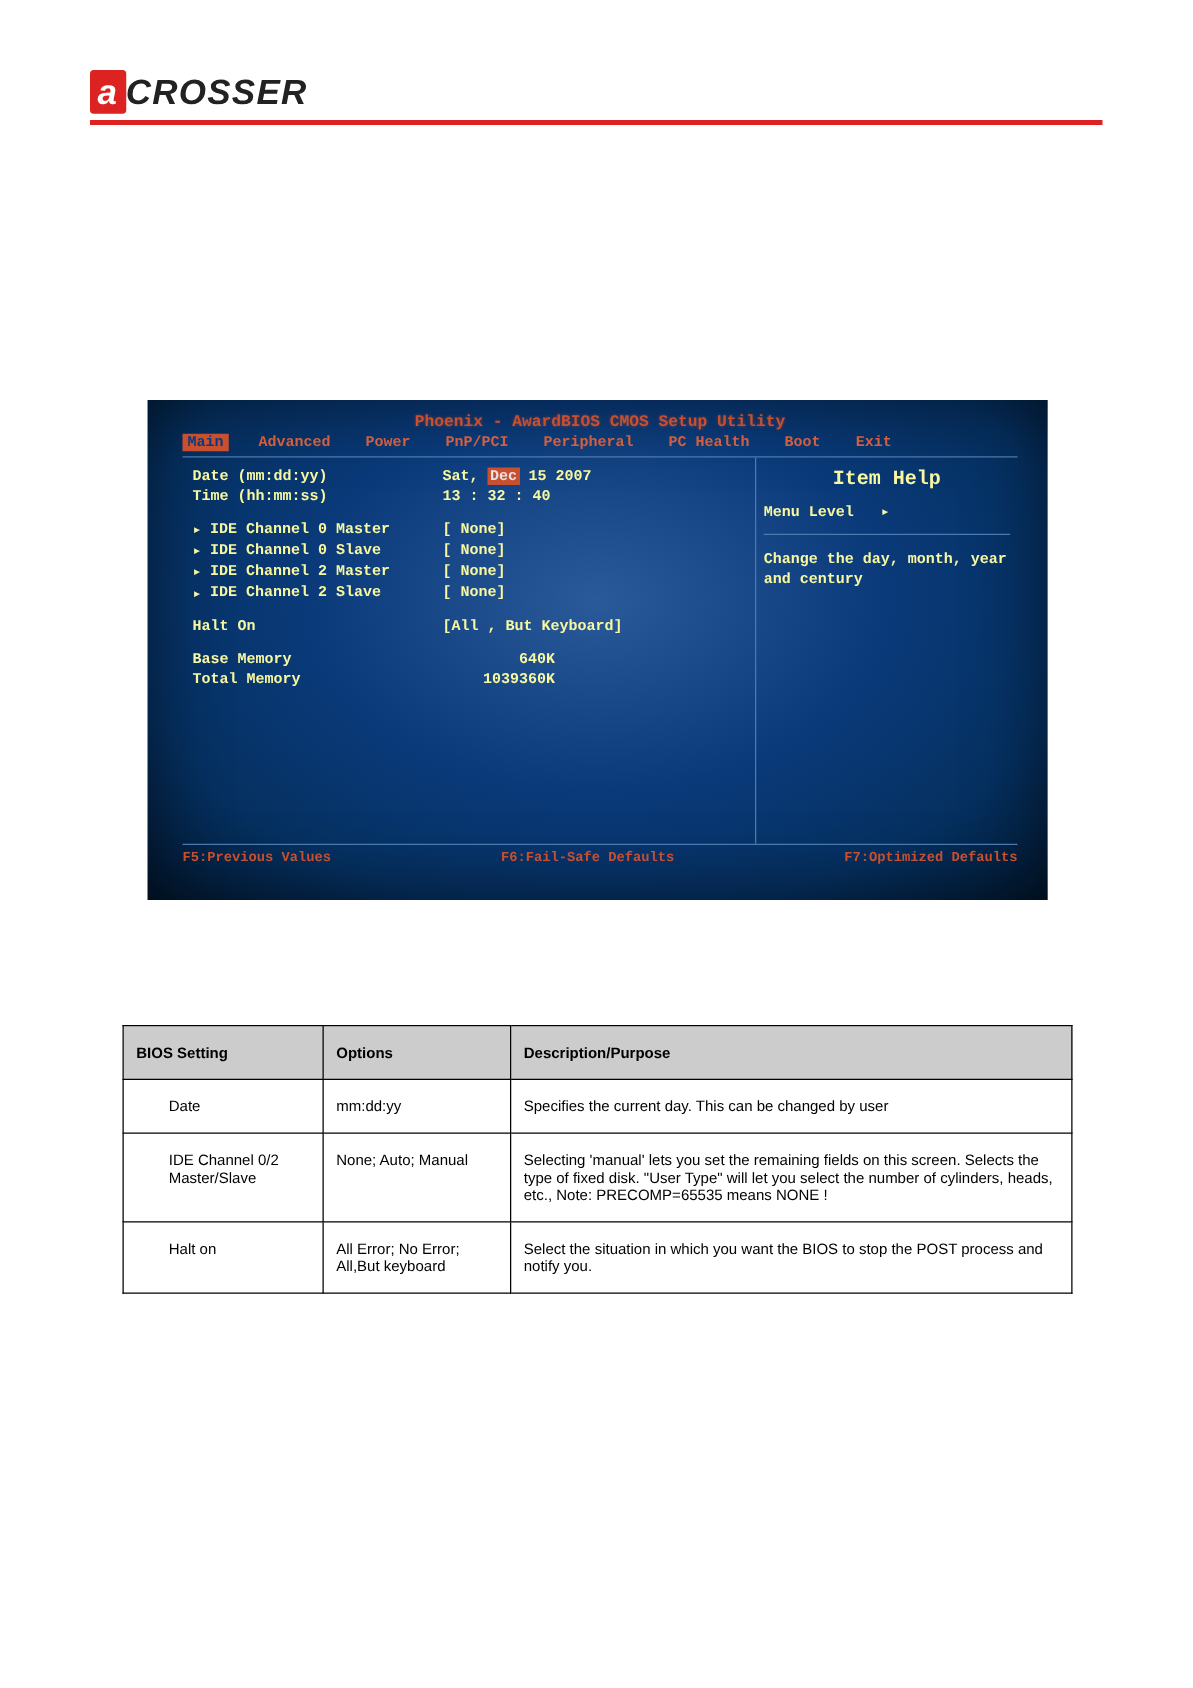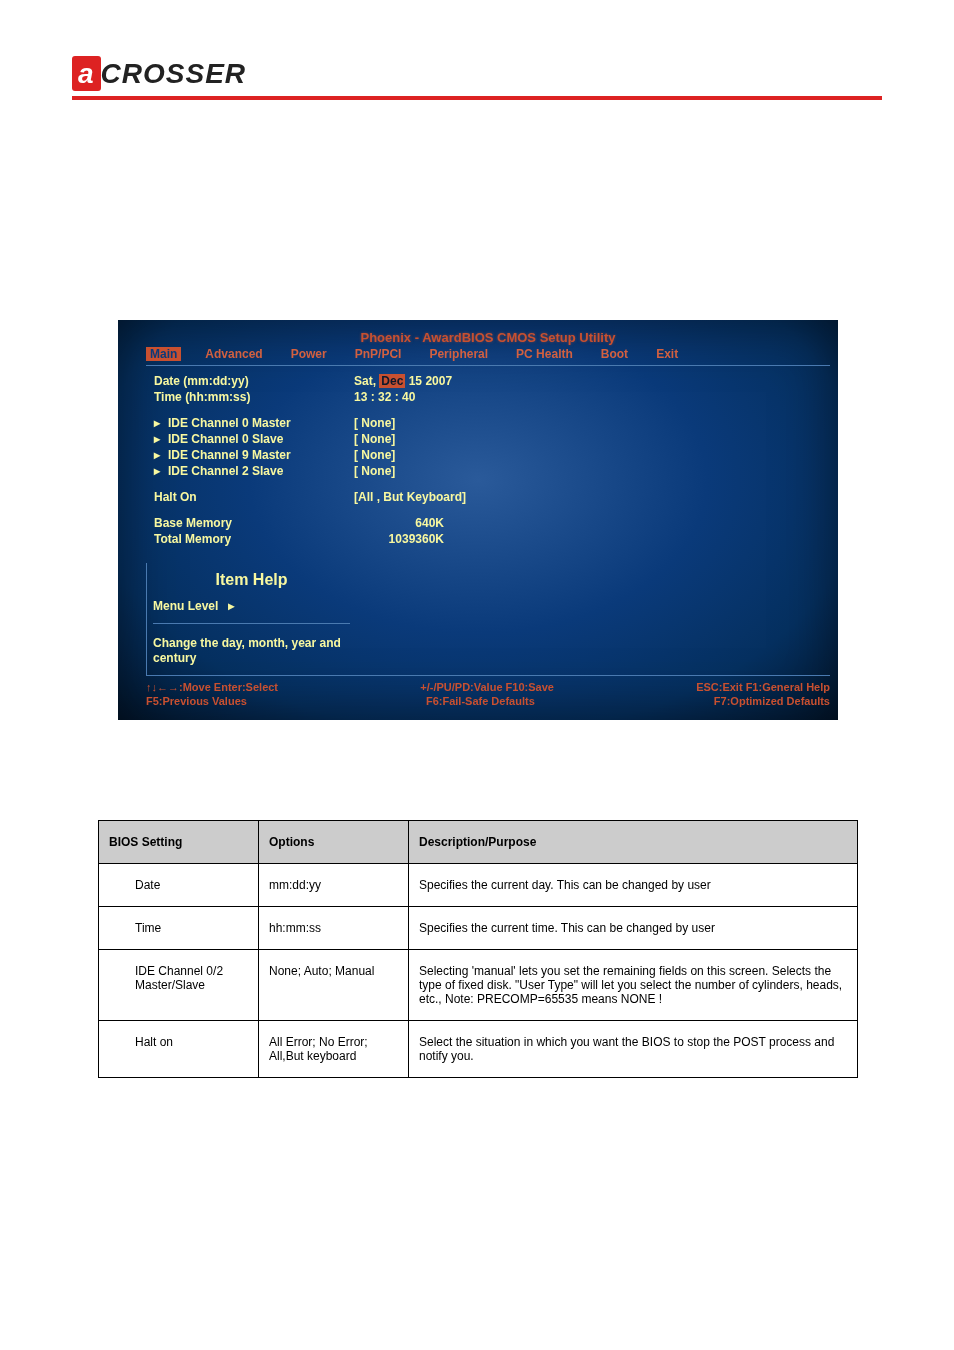--- a/index.html
+++ b/index.html
@@ -42,25 +42,25 @@
     position: absolute;
     top: 320px;
     left: 118px;
     width: 720px;
     height: 400px;
     background: radial-gradient(ellipse at 50% 40%, #2a5a9a 0%, #0a3a7a 45%, #053060 75%, #021830 100%);
     overflow: hidden;
     box-shadow: inset 0 0 60px rgba(0,0,0,.5);
   }
   .bios-inner {
-    font-family: Liberation Sans, sans-serif;
+    font-family: Liberation Mono, monospace;
     font-weight: bold;
     font-size: 12px;
     color: #d8e8ff;
-    padding: 10px 8px 8px 28px;
+    padding: 10px 24px 8px 28px;
   }
   .bios-title {
     text-align: center;
     color: #c85030;
     font-size: 13px;
     margin-bottom: 2px;
     text-shadow: 0 0 3px rgba(200,80,48,.5);
   }
   .bios-menu {
     display: flex;
@@ -73,21 +73,20 @@
     padding: 0 4px;
   }
   .bios-menu .mitem.active {
     background: #c85030;
     color: #0a3a7a;
   }
   .bios-body {
     display: flex;
     border-top: 1px solid #4a7ab0;
     height: 310px;
-    flex-direction: column;
   }
   .bios-left {
     flex: 1.35;
     padding: 8px 4px 4px 8px;
   }
   .bios-right {
     width: 210px;
     border-left: 1px solid #4a7ab0;
     padding: 8px 6px;
   }
@@ -98,21 +97,21 @@
   .bios-row .lbl {
     width: 200px;
     color: #f8f8a0;
   }
   .bios-row .val {
     color: #f8f8a0;
     flex: 1;
   }
   .bios-row .val .hl {
     background: #c85030;
-    color: #0f172a;
+    color: #e5e5e5;
     padding: 0 2px;
   }
   .bios-row .arrow {
     color: #f8f8a0;
     width: 14px;
     display: inline-block;
   }
   .mem-row {
     display: flex;
     margin-bottom: 2px;
@@ -210,21 +209,21 @@
           <span class="lbl" style="width:186px">IDE Channel 0 Master</span>
           <span class="val">[ None]</span>
         </div>
         <div class="bios-row">
           <span class="arrow">▸</span>
           <span class="lbl" style="width:186px">IDE Channel 0 Slave</span>
           <span class="val">[ None]</span>
         </div>
         <div class="bios-row">
           <span class="arrow">▸</span>
-          <span class="lbl" style="width:186px">IDE Channel 9 Master</span>
+          <span class="lbl" style="width:186px">IDE Channel 2 Master</span>
           <span class="val">[ None]</span>
         </div>
         <div class="bios-row">
           <span class="arrow">▸</span>
           <span class="lbl" style="width:186px">IDE Channel 2 Slave</span>
           <span class="val">[ None]</span>
         </div>
         <div style="height:10px"></div>
         <div class="bios-row">
           <span class="lbl">Halt On</span>
@@ -242,25 +241,20 @@
       </div>
       <div class="bios-right">
         <div class="help-title">Item Help</div>
         <div class="menu-level">
           <span>Menu Level</span>&nbsp;&nbsp;&nbsp;▸
         </div>
         <div class="help-text">Change the day, month, year and century</div>
       </div>
     </div>
     <div class="bios-footer">
-      <div class="l1">
-        <span>↑↓←→:Move  Enter:Select</span>
-        <span>+/-/PU/PD:Value  F10:Save</span>
-        <span>ESC:Exit  F1:General Help</span>
-      </div>
       <div class="l2">
         <span>F5:Previous Values</span>
         <span>F6:Fail-Safe Defaults</span>
         <span>F7:Optimized Defaults</span>
       </div>
     </div>
   </div>
 </div>
 
 <div class="table-wrap">
@@ -272,25 +266,20 @@
         <th>Description/Purpose</th>
       </tr>
     </thead>
     <tbody>
       <tr>
         <td class="c0">Date</td>
         <td class="c1">mm:dd:yy</td>
         <td>Specifies the current day. This can be changed by user</td>
       </tr>
       <tr>
-        <td class="c0">Time</td>
-        <td class="c1">hh:mm:ss</td>
-        <td>Specifies the current time. This can be changed by user</td>
-      </tr>
-      <tr>
         <td class="c0">IDE Channel 0/2 Master/Slave</td>
         <td class="c1">None; Auto; Manual</td>
         <td>Selecting 'manual' lets you set the remaining fields on this screen. Selects the type of fixed disk. "User Type" will let you select the number of cylinders, heads, etc., Note: PRECOMP=65535 means NONE !</td>
       </tr>
       <tr>
         <td class="c0">Halt on</td>
         <td class="c1">All Error; No Error; All,But keyboard</td>
         <td>Select the situation in which you want the BIOS to stop the POST process and notify you.</td>
       </tr>
     </tbody>

